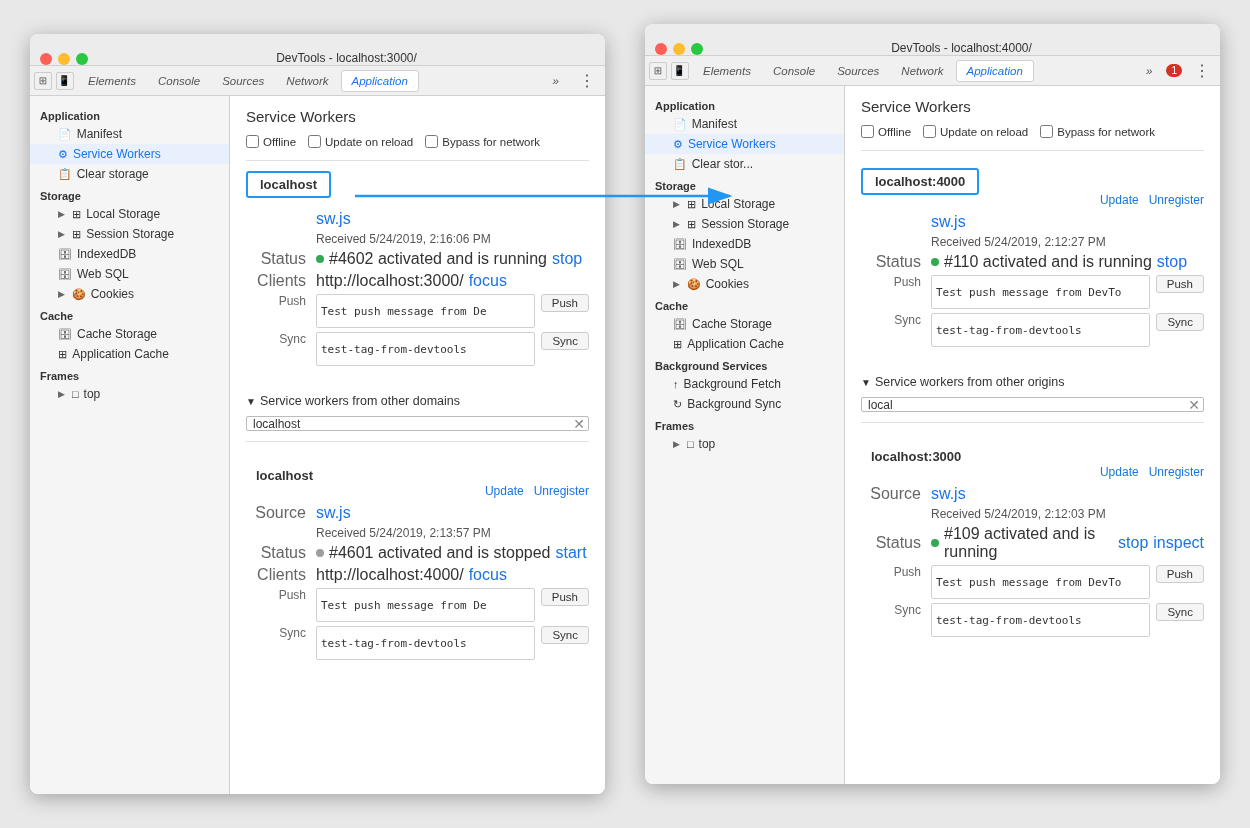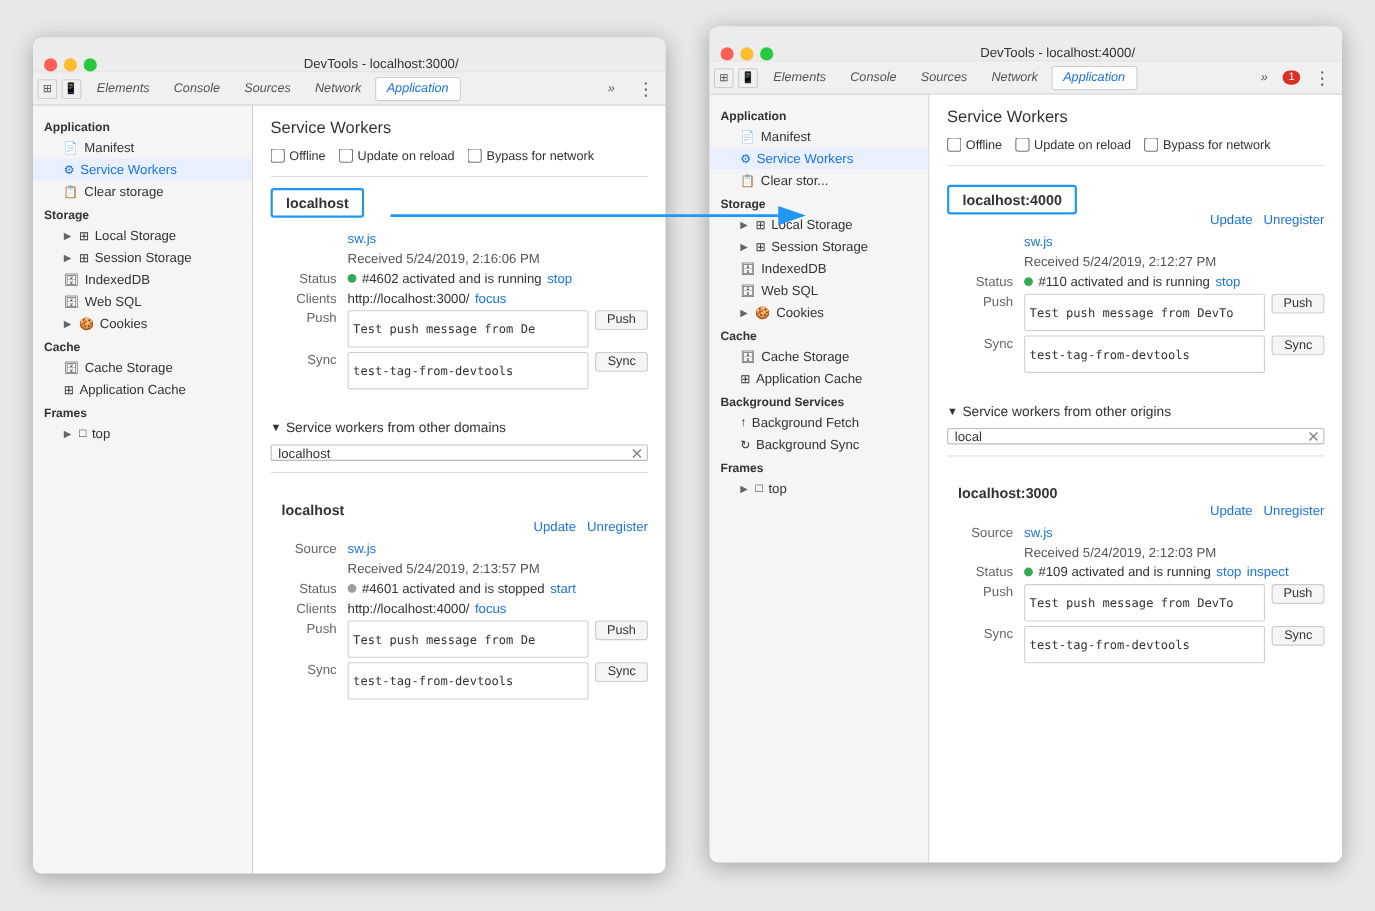--- a/index.html
+++ b/index.html
@@ -213,21 +213,21 @@
       color: #1a73e8;
       text-decoration: none;
       font-size: 12px;
       cursor: pointer;
     }
 
     .sw-row {
       display: flex;
       align-items: center;
       margin: 4px 0;
-      font-size: 12px;
+      font-size: 16px;
     }
     .sw-row-label {
       color: #666;
       width: 60px;
       flex-shrink: 0;
       text-align: right;
       margin-right: 10px;
     }
     .sw-row-value {
       color: #333;

